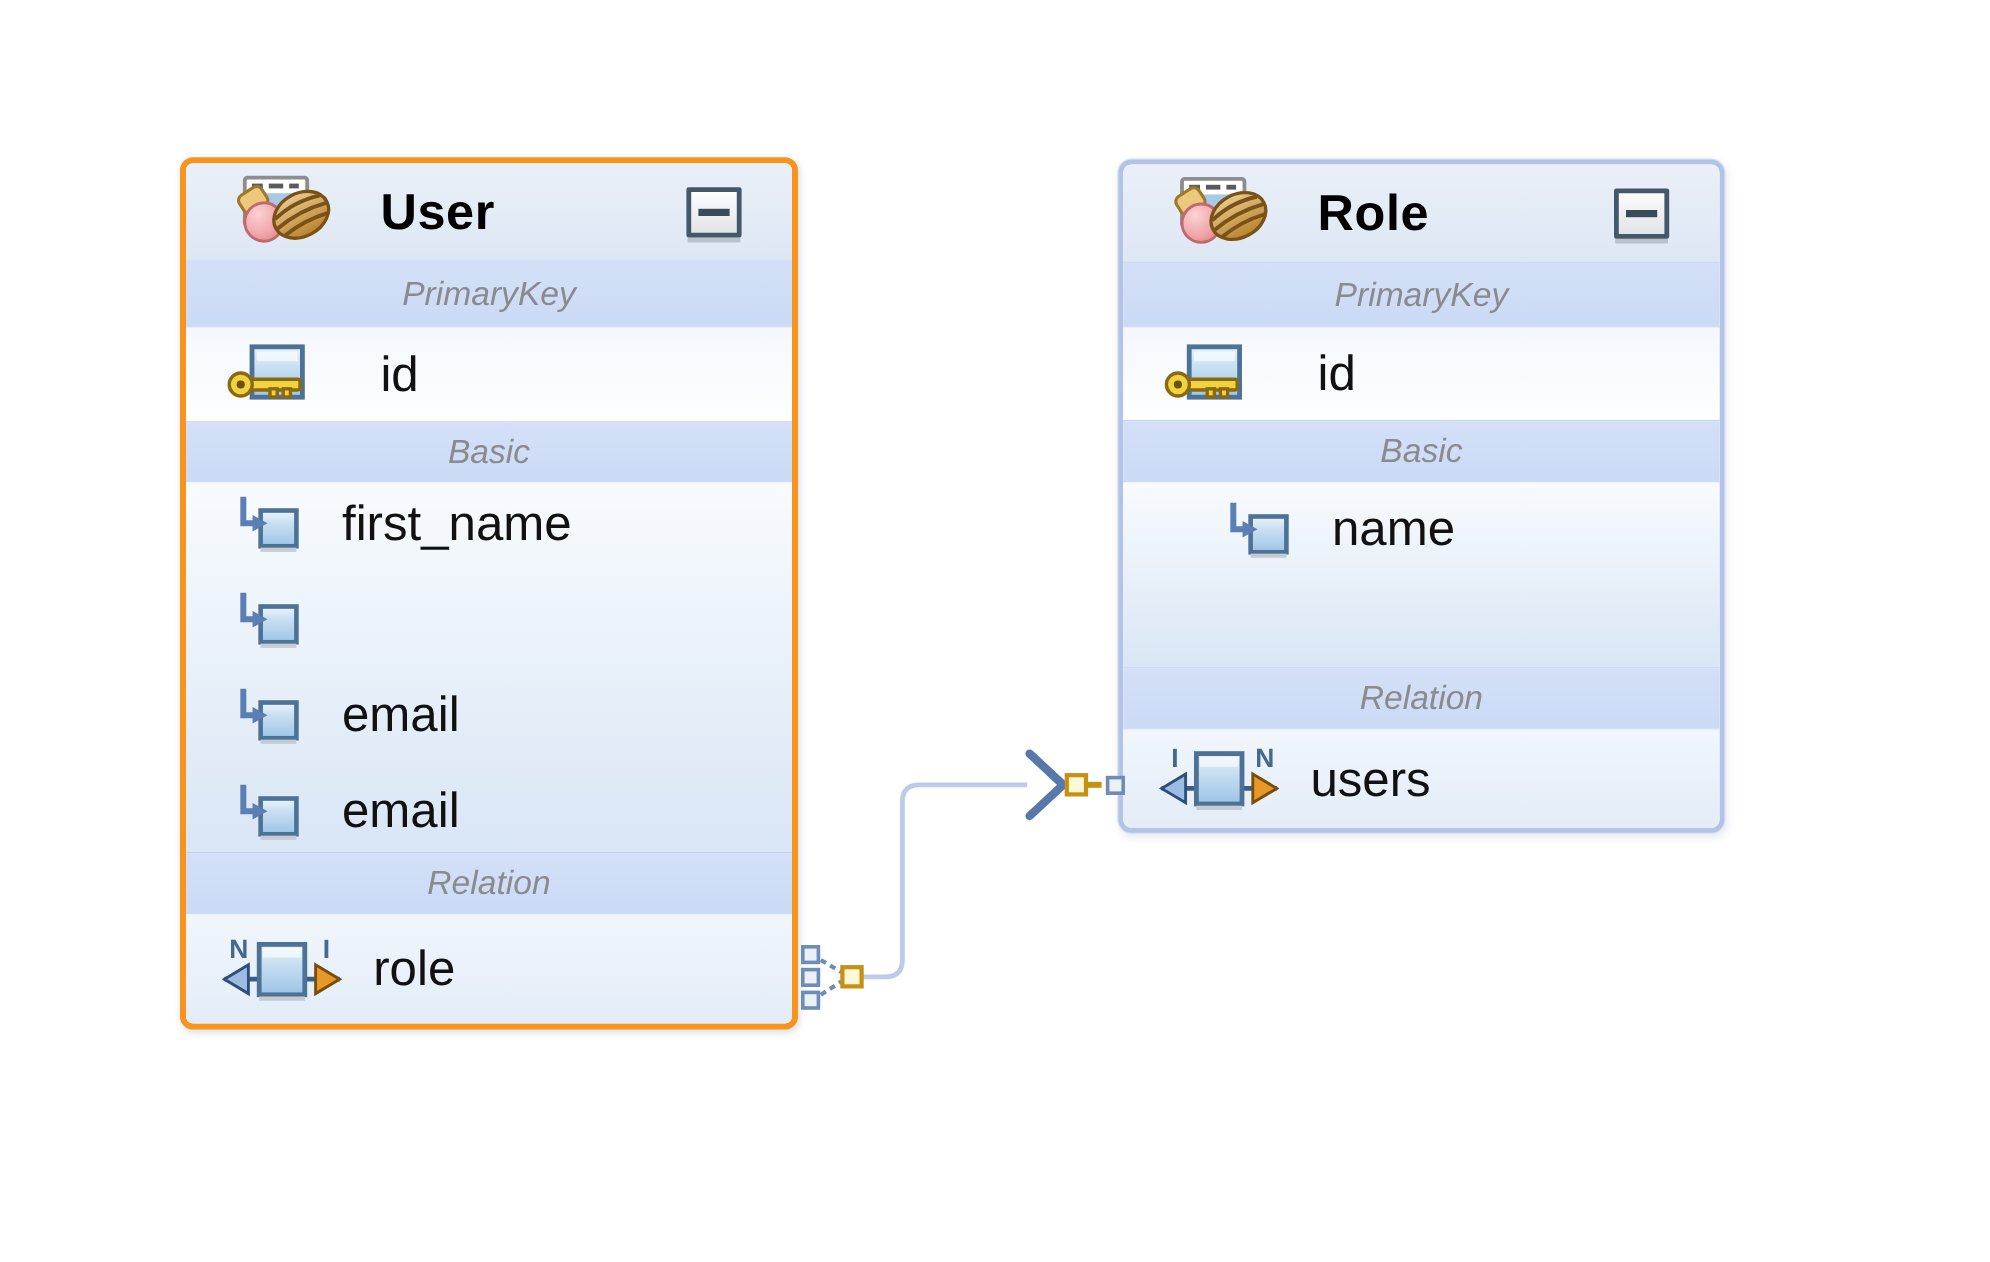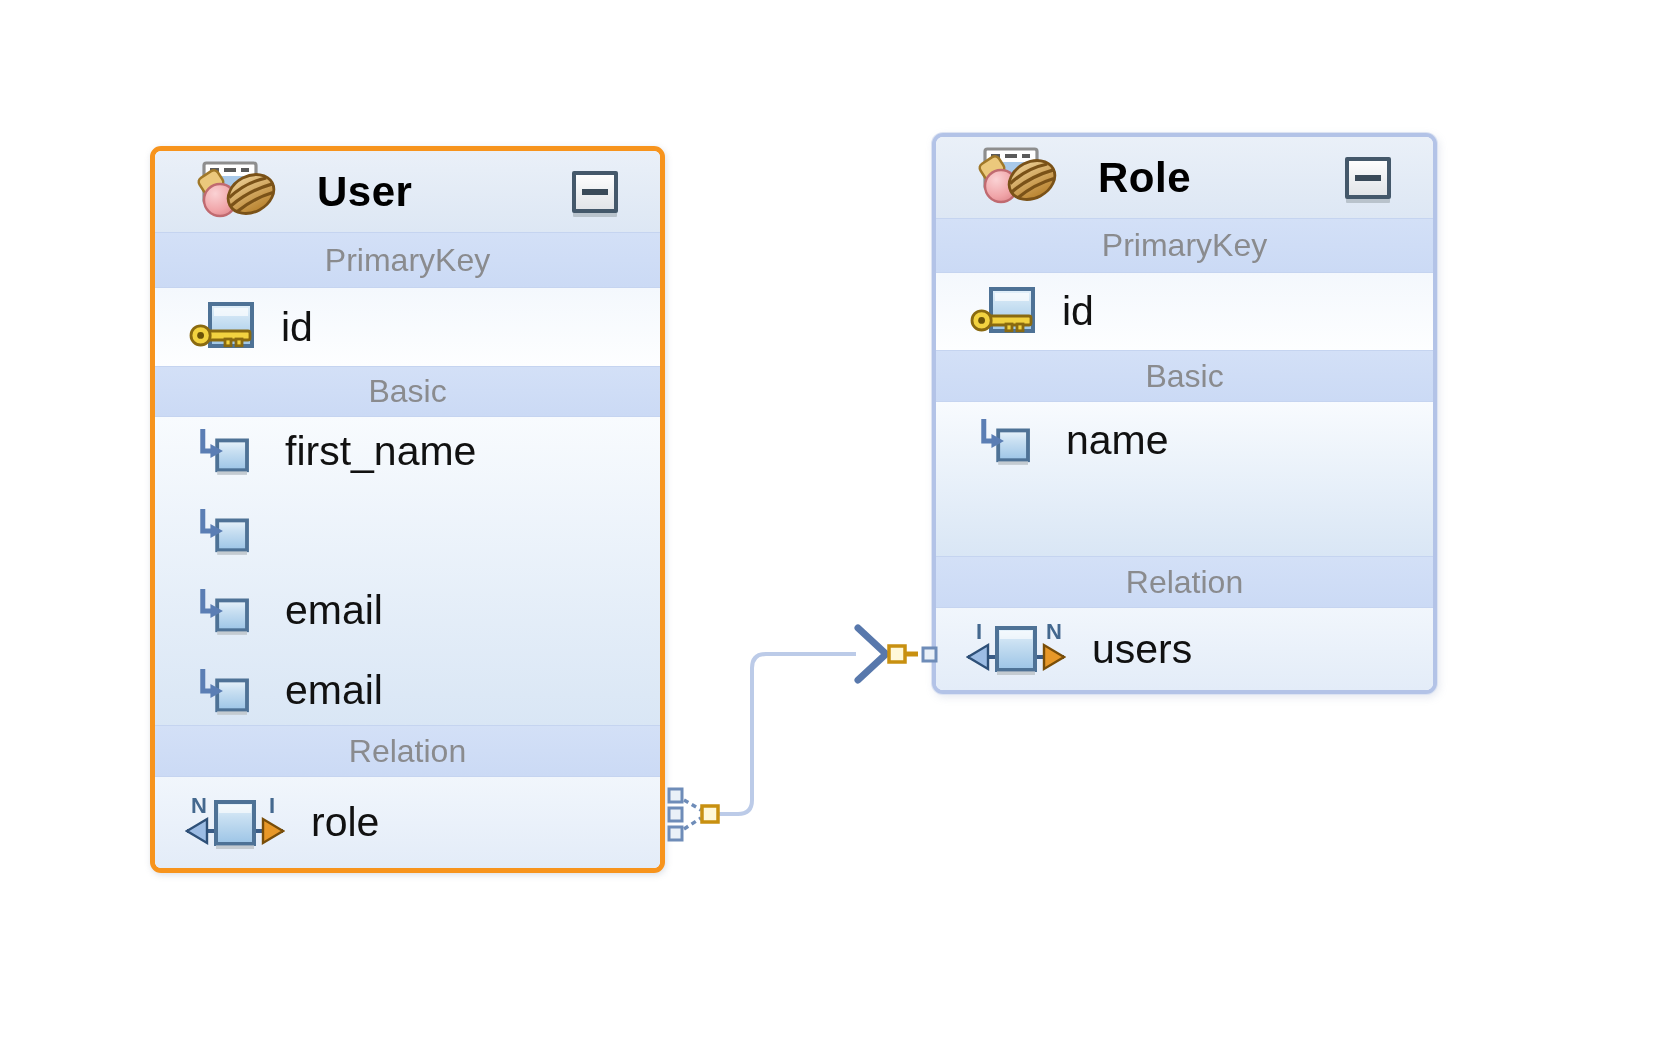--- a/index.html
+++ b/index.html
@@ -18,30 +18,30 @@
   .min-btn{margin-left:auto;margin-right:42px;width:46px;height:42px;box-sizing:border-box;
            border:4px solid #44586A;border-radius:2px;position:relative;
            background:linear-gradient(180deg,#FDFDFD 0%,#EDEFF1 55%,#E2E5E8 100%);
            box-shadow:0 5px 0 -1px #B9C3CC;cursor:pointer;}
   .min-btn .dash{position:absolute;left:50%;top:50%;transform:translate(-50%,-50%);
                  width:26px;height:6px;background:#3A4A58;}
 
   .bar{display:flex;align-items:center;justify-content:center;
        background:linear-gradient(180deg,#D3E0F7 0%,#CBDAF5 100%);
        border-top:1px solid #C5D4F0;border-bottom:1px solid #C5D4F0;box-sizing:border-box;
-       font-size:32px;color:#8A8B8E;}
+       font-size:28px;color:#8A8B8E;font-style:italic;}
 
   .block{display:flex;flex-direction:column;}
   .blk-pk{background:linear-gradient(180deg,#F4F8FD 0%,#FDFEFF 100%);}
   .blk-basic{background:linear-gradient(180deg,#F8FBFE 0%,#D9E6F5 100%);}
   .blk-rel{background:linear-gradient(180deg,#F1F6FC 0%,#E3ECF8 100%);}
 
   .row{display:flex;align-items:center;font-size:41px;color:#111;}
   .row .ic{flex:0 0 auto;display:flex;align-items:center;}
-  .row-pk{padding-left:34px;}   .row-pk .fname{margin-left:24px;}
+  .row-pk{padding-left:34px;gap:36px;}   .row-pk .fname{margin-left:24px;}
   .row-basic{padding-left:38px;}.row-basic .fname{margin-left:34px;}
   .row-rel{padding-left:30px;}  .row-rel .fname{margin-left:26px;}
 
   
   .wire{position:absolute;left:0;top:0;pointer-events:none;}
 </style>
 </head>
 <body>
 
 <div class="canvas">
@@ -62,21 +62,21 @@
           <stop offset=".6" stop-color="#F0A4A8"></stop>
         <stop offset="1" stop-color="#D87E84"></stop>
       </radialGradient>
       <linearGradient id="gBean" x1="0" y1="0" x2="0" y2="1">
         <stop offset="0" stop-color="#E8C98E"></stop>
           <stop offset="1" stop-color="#B9832F"></stop>
       </linearGradient>
     </defs>
   </svg>
 
-  <div class="entity selected" style="left:150px;top:146px;width:515px;height:727px;">
+  <div class="entity selected" style="left:150px;top:131px;width:515px;height:727px;">
 
     <div class="e-header" style="height:81px;">
       <svg width="92" height="64" viewBox="0 0 46 32">
         <rect x="6.5" y="1.5" width="26" height="20" rx="1.2" fill="#FFFFFF" stroke="#8E8E8E" stroke-width="1.6"></rect>
         <rect x="8" y="8" width="23" height="12.5" fill="#A9C9E9"></rect>
         <rect x="9.5" y="4" width="4.5" height="2" fill="#5A5A5A"></rect>
         <rect x="16.5" y="4" width="6" height="2" fill="#5A5A5A"></rect>
         <rect x="25" y="4" width="4" height="2" fill="#5A5A5A"></rect>
         <g transform="rotate(-33 10 11)">
           <rect x="4.5" y="6.5" width="11" height="9" rx="2.5" fill="#EBC87C" stroke="#A07828" stroke-width="1.3"></rect>
@@ -227,21 +227,21 @@
             </g>
             <circle cx="5.8" cy="17.2" r="1.7" fill="#6A5208"></circle>
           </svg>
         </span>
         <span class="fname">id</span>
       </div>
     </div>
 
     <div class="bar" style="height:52px;">Basic</div>
 
-    <div class="block blk-basic" style="height:154px;">
+    <div class="block blk-basic" style="height:154px;padding-left:44px;">
       <div class="row row-basic" style="height:77px;">
         <span class="ic">
           <svg width="58" height="50" viewBox="0 0 30 26">
             <rect x="12.5" y="7.5" width="15.5" height="15.5" fill="url(#gSquare)" stroke="#4E7296" stroke-width="2"></rect>
             <rect x="12.5" y="23.6" width="15.5" height="1.8" fill="#C4CBD1"></rect>
             <path d="M5,1.5 V13 H9.5" fill="none" stroke="#5B7EB4" stroke-width="2.6"></path>
             <path d="M9,9.4 L15.5,13 L9,16.6 Z" fill="#5B7EB4"></path>
           </svg>
         </span>
         <span class="fname">name</span>

